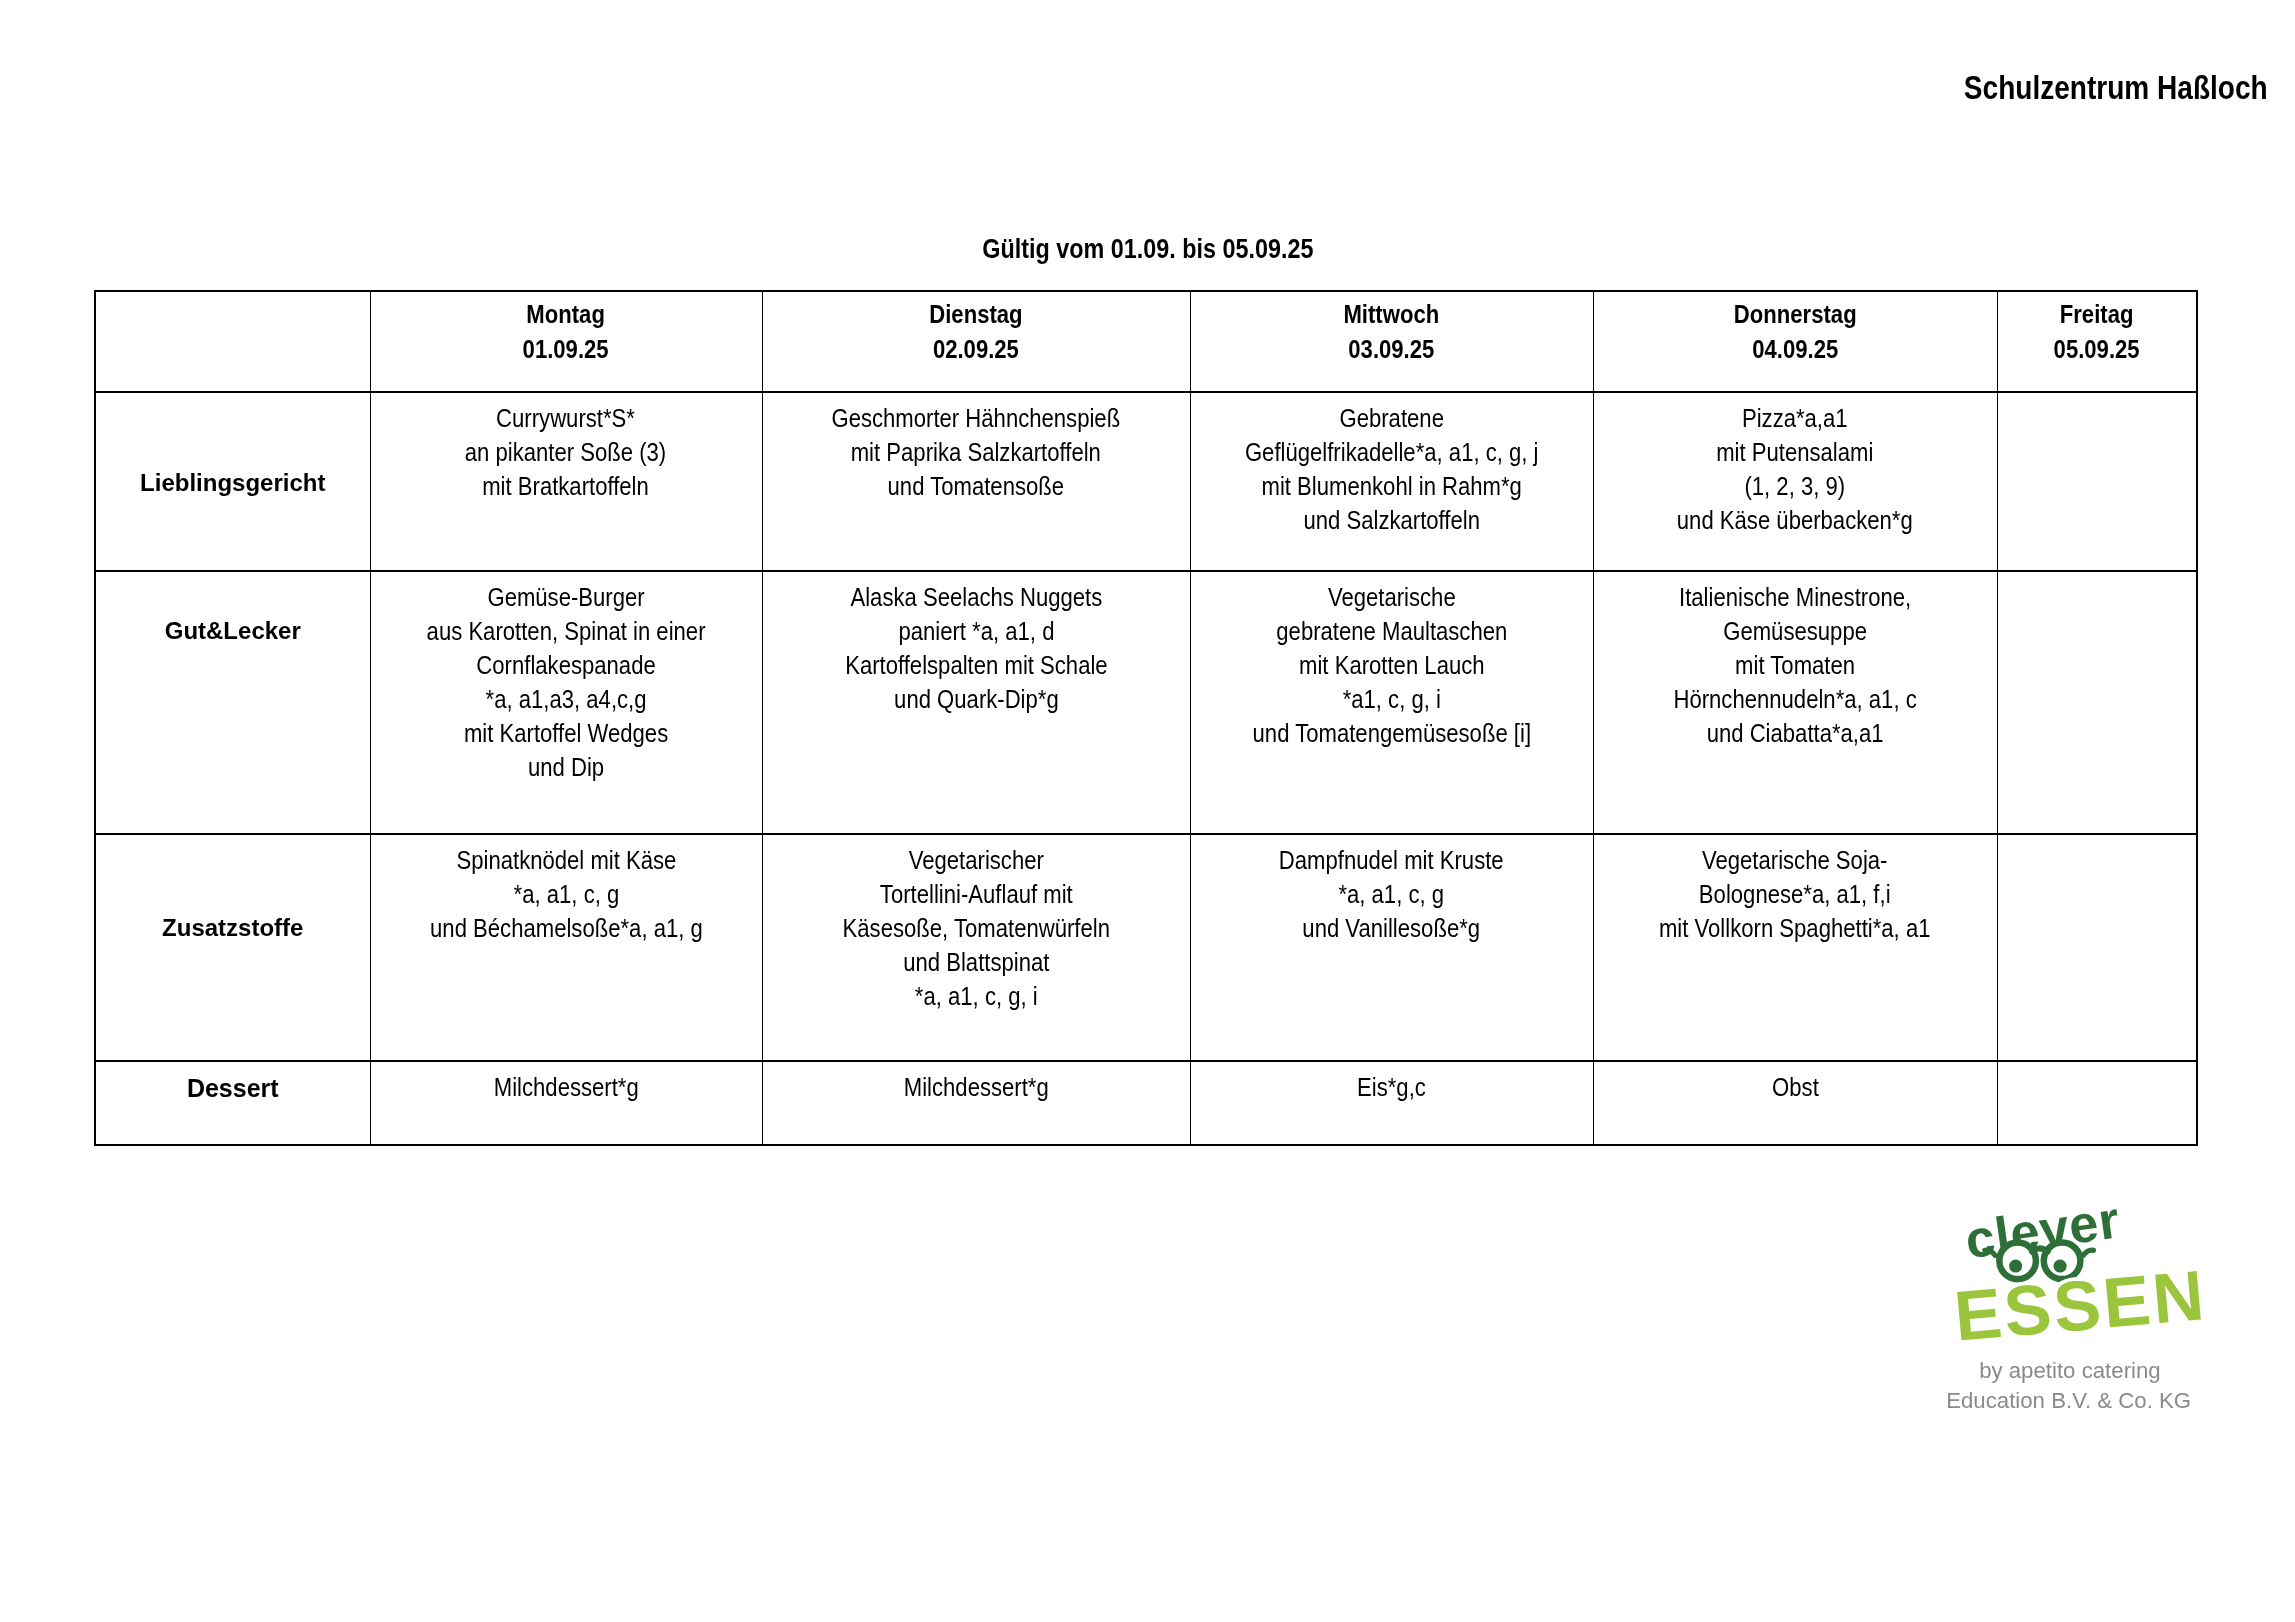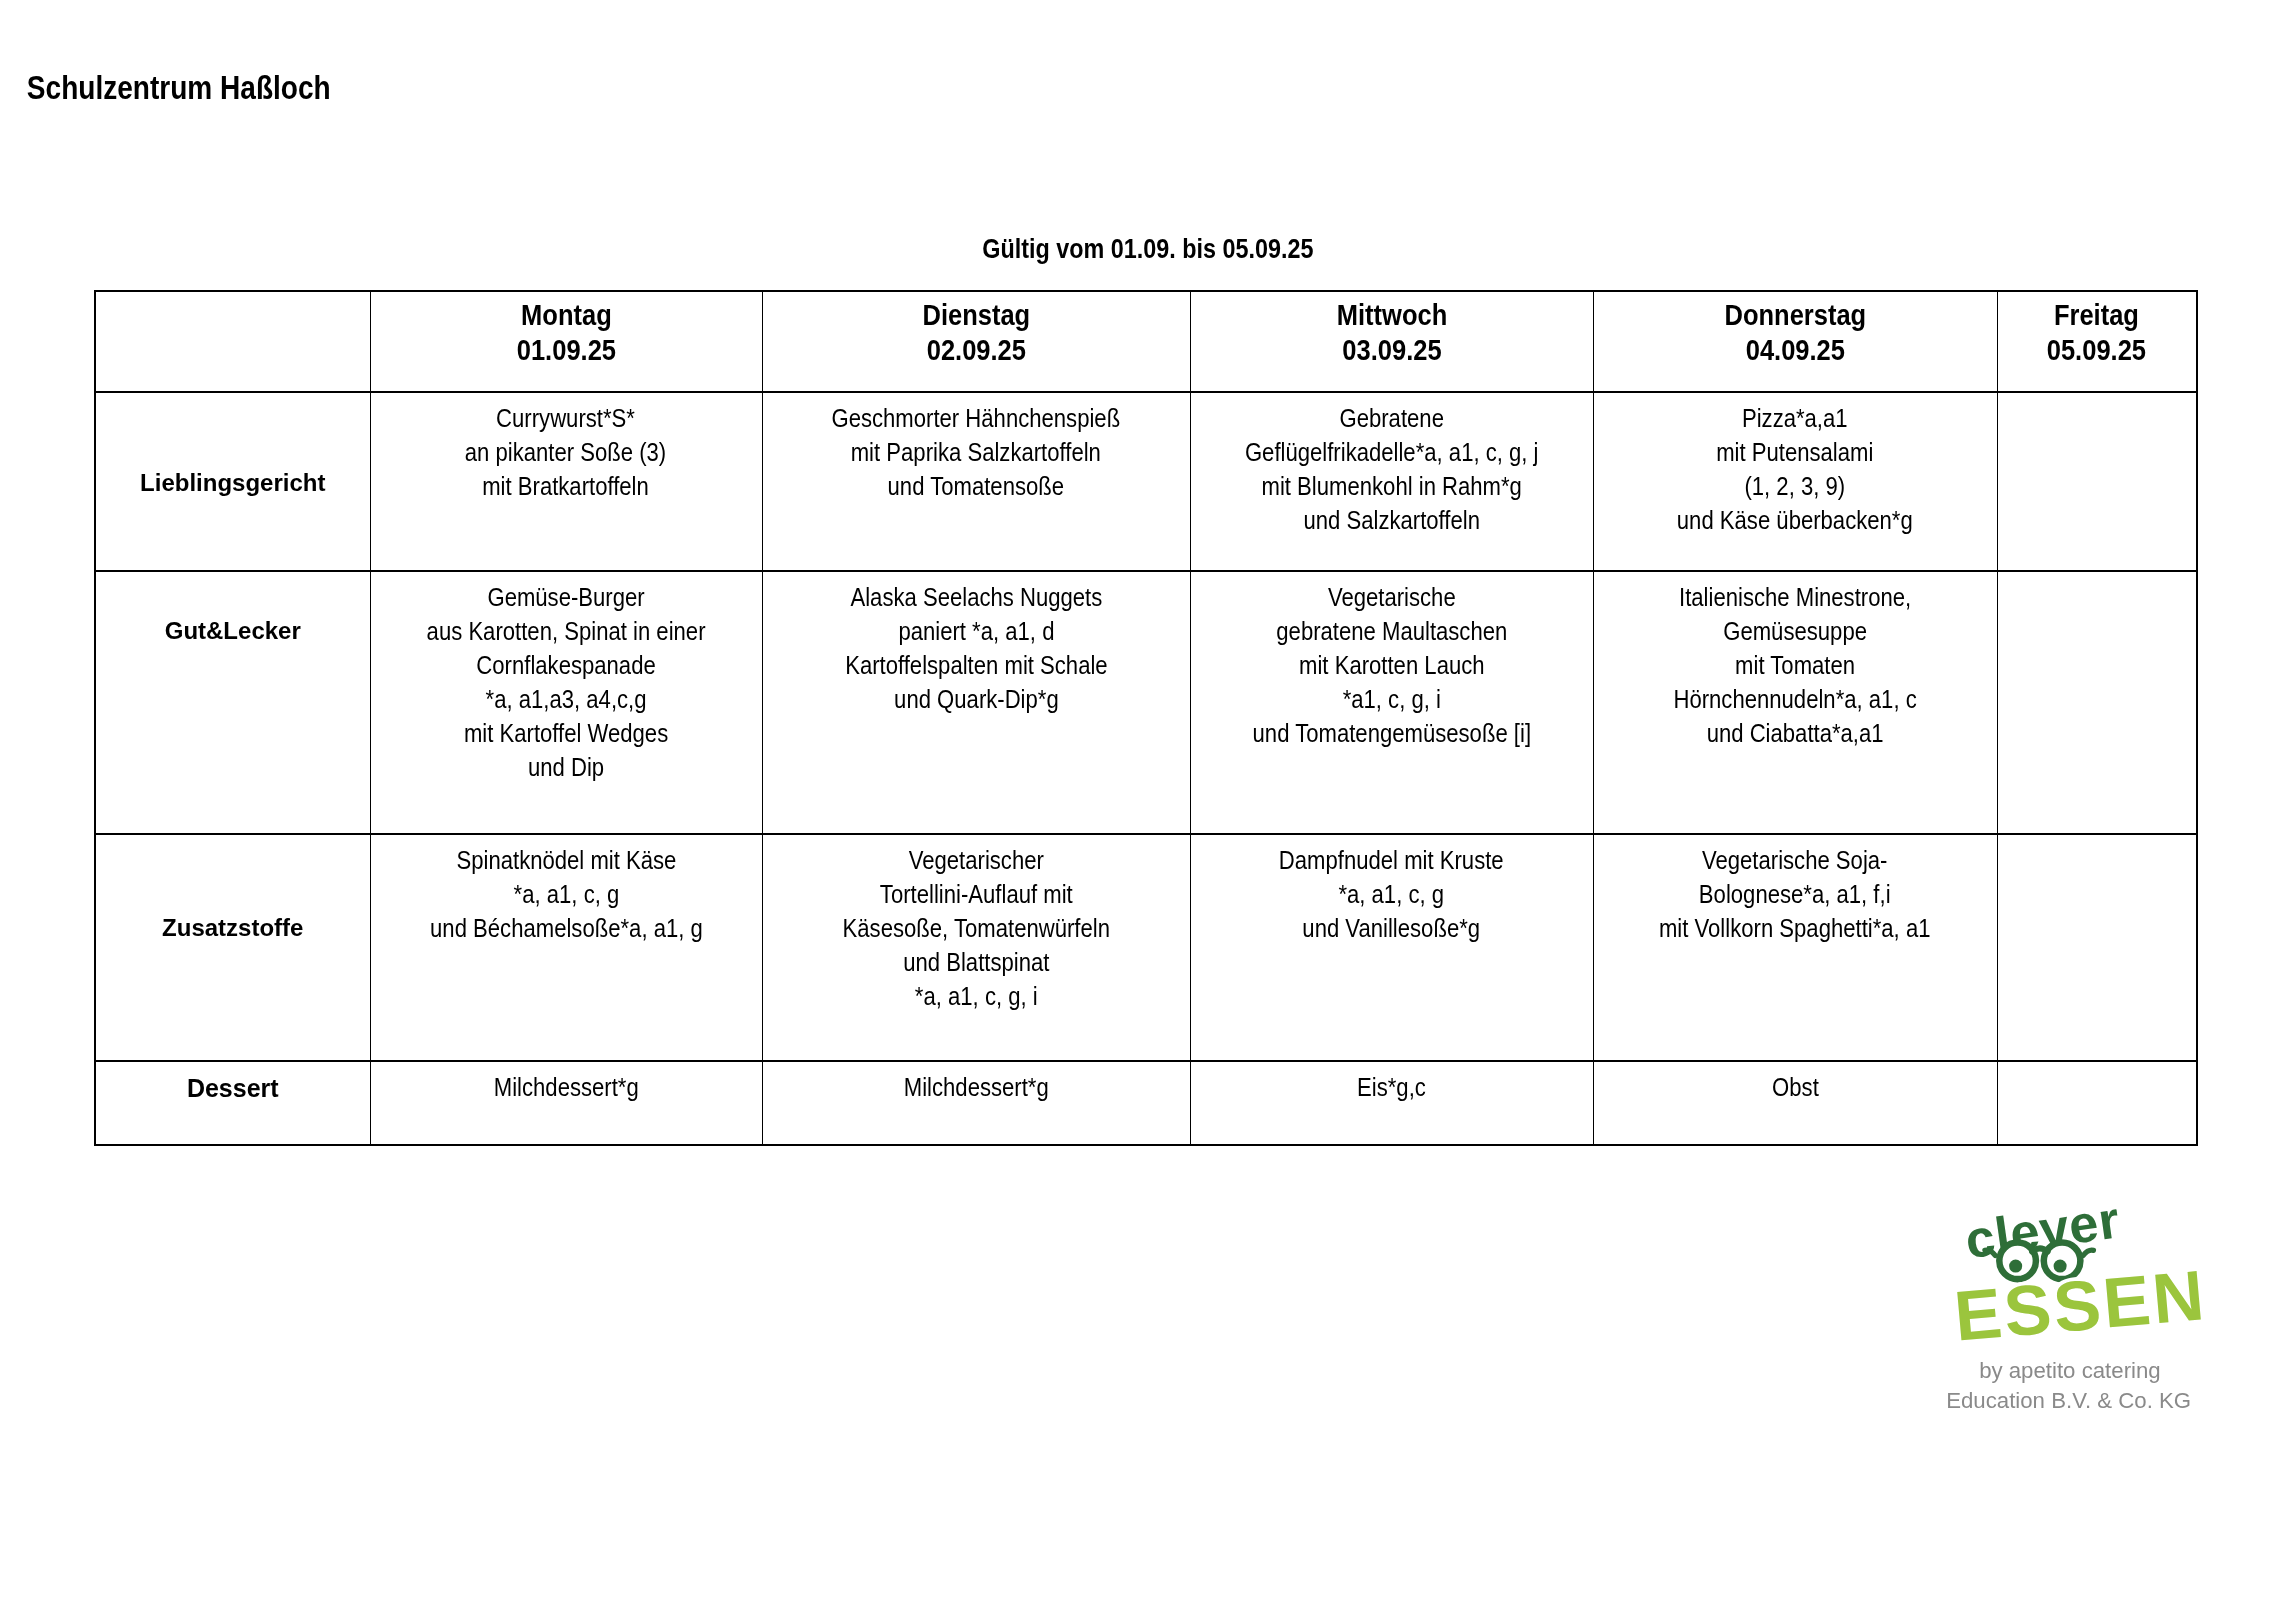--- a/index.html
+++ b/index.html
@@ -8,21 +8,21 @@
     width:2295px;
     height:1623px;
     background:#ffffff;
     font-family:"Liberation Sans", sans-serif;
     color:#000;
     overflow:hidden;
   }
   .doc-title{
     position:absolute;
     top:68px;left:0;width:100%;
-    text-align:left;
+    text-align:right;
     font-size:33px;
     font-weight:bold;
     line-height:39px;
   }
   .validity{
     position:absolute;
     top:232px;left:0;width:100%;
     text-align:center;
     font-size:27.5px;
     font-weight:bold;
@@ -47,21 +47,21 @@
     border-right:1.3px solid #000;
     border-top:2.6px solid #000;
     border-bottom:2.6px solid #000;
     vertical-align:top;
     text-align:center;
     padding:0;
     overflow:hidden;
   }
   .day-cell{
     font-weight:bold;
-    font-size:30px;
+    font-size:26px;
     line-height:35px;
     padding-top:5.2px !important;
   }
   .menu-cell{
     font-weight:normal;
     font-size:26px;
     line-height:34px;
     padding-top:7.9px !important;
   }
   .cell-text{white-space:pre-line;}

